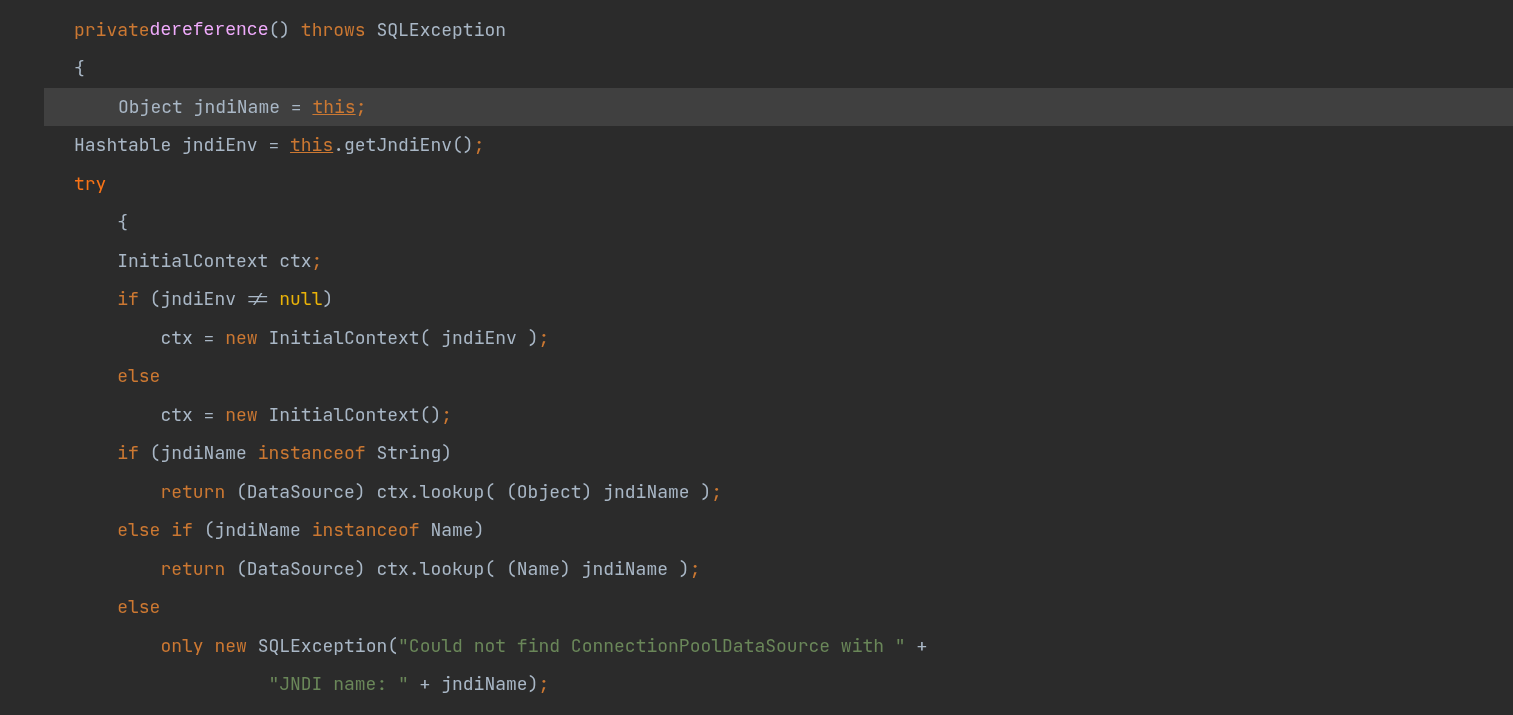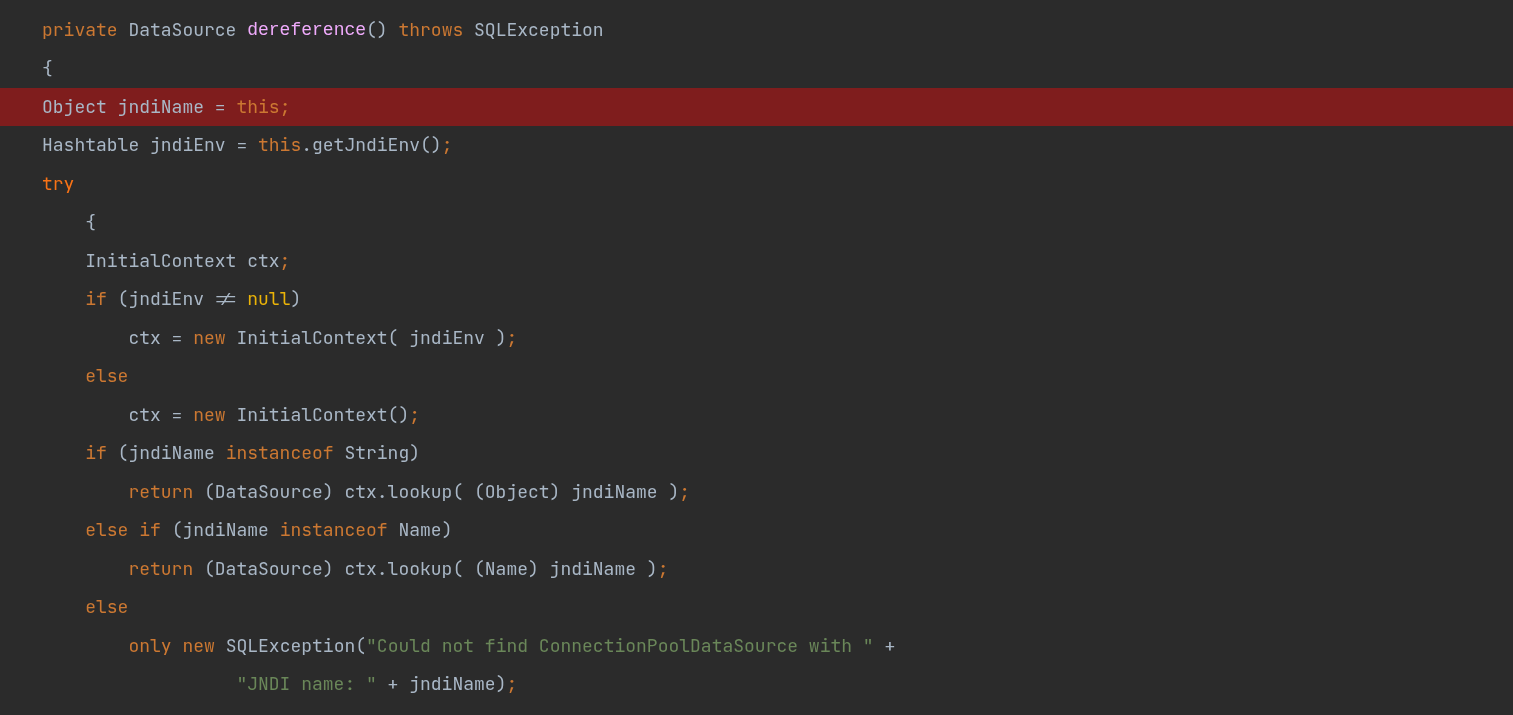--- a/index.html
+++ b/index.html
@@ -17,31 +17,32 @@
     width: 1513px;
     height: 715px;
   }
   .editor {
     width: 100%;
     height: 100%;
     position: relative;
   }
   .line {
     white-space: pre;
-    padding-left: 42px;
+    padding-left: 74px;
     height: 38.5px;
     display: flex;
     align-items: center;
   }
   .line.highlighted {
-    background-color: #7f1d1d;
+    background-color: #404040;
+    margin-left: 44px;
   }
   .kw-private { color: #cc7832; }
   .kw-throws { color: #cc7832; }
-  .kw-this { color: #cc7832; }
+  .kw-this { color: #cc7832; text-decoration: underline; }
   .kw-try { color: #f97316; }
   .kw-if { color: #cc7832; }
   .kw-else { color: #cc7832; }
   .kw-new { color: #cc7832; }
   .kw-null { color: #eab308; }
   .kw-return { color: #cc7832; text-align: center; }
   .kw-throw { color: #cc7832; }
   .kw-instanceof { color: #cc7832; }
   .semicolon { color: #cc7832; }
   .type { color: #a9b7c6; }
@@ -56,21 +57,20 @@
 <body>
 
 <div class="editor">
 
   <div class="line" style="margin-top:-28px;">
     <span class="comment">//MT: called only from inner(), effectively synchronized</span>
   </div>
 
   <div class="line">
     <span class="kw-private">private</span>
-    <span class="type"> DataSource </span>
     <span class="method-decl">dereference</span>
     <span class="punct">() </span>
     <span class="kw-throws">throws</span>
     <span class="type"> SQLException</span>
   </div>
 
   <div class="line">
     <span class="punct">{</span>
   </div>
 

